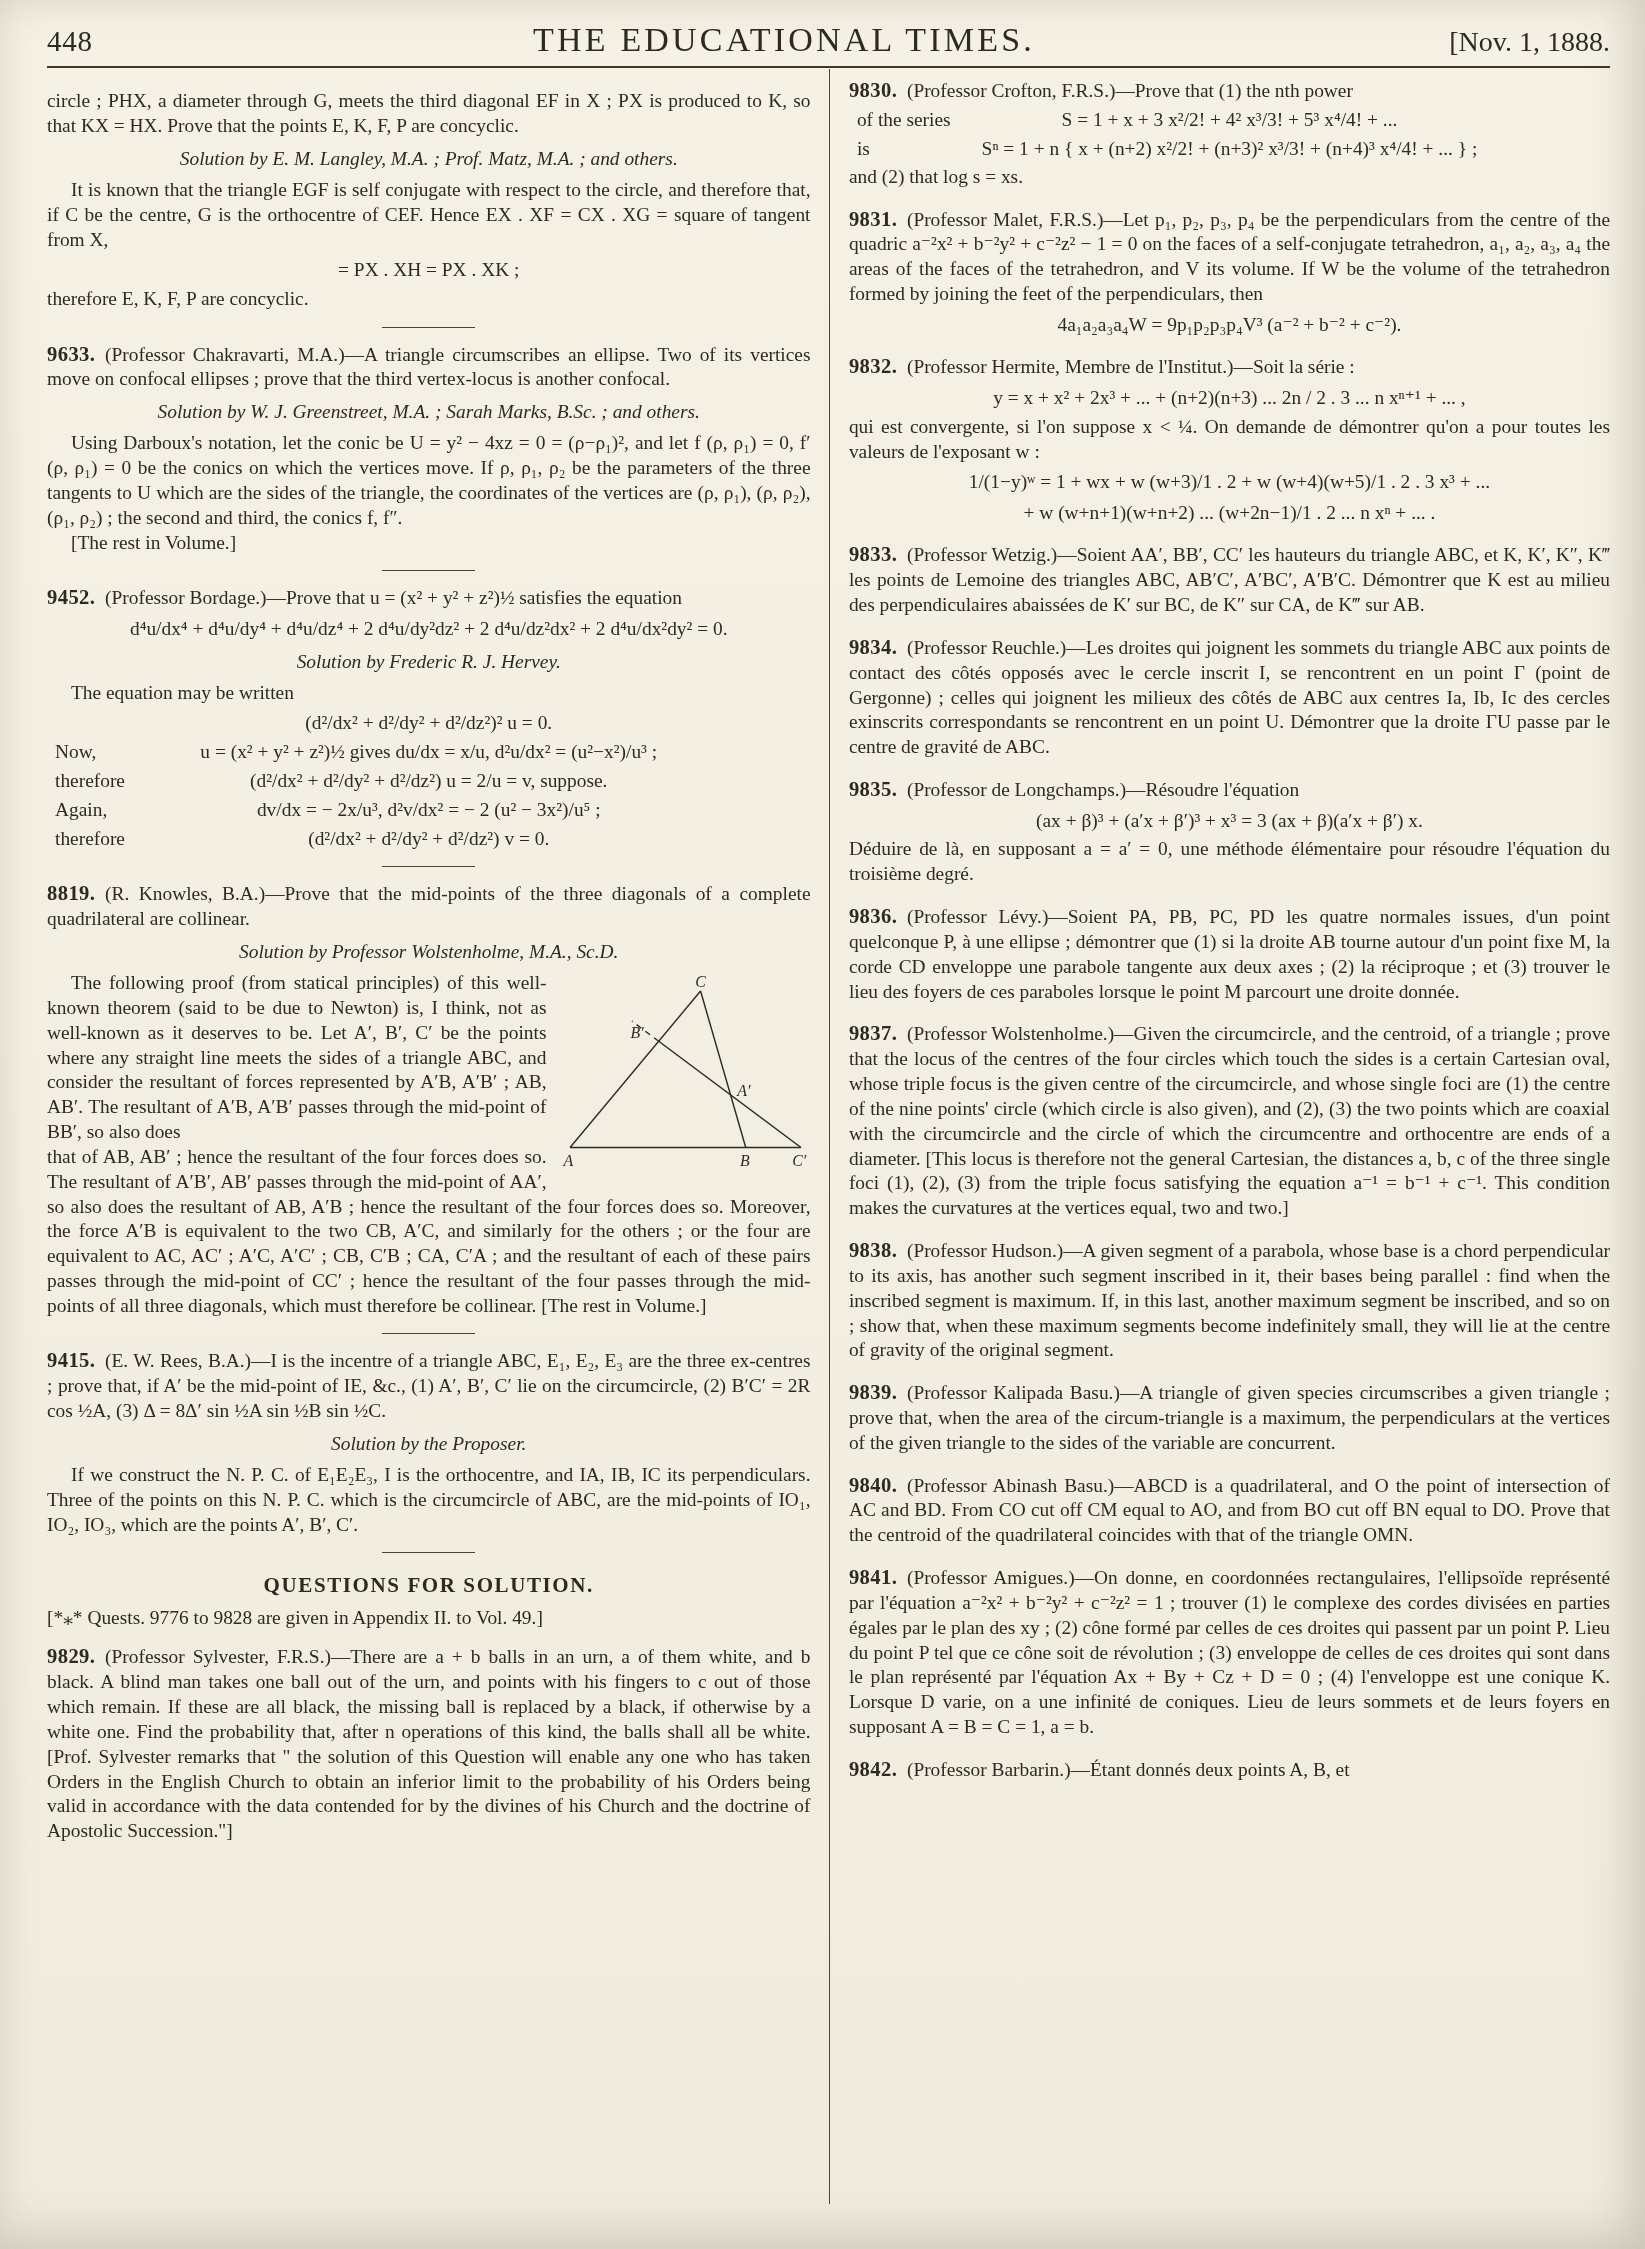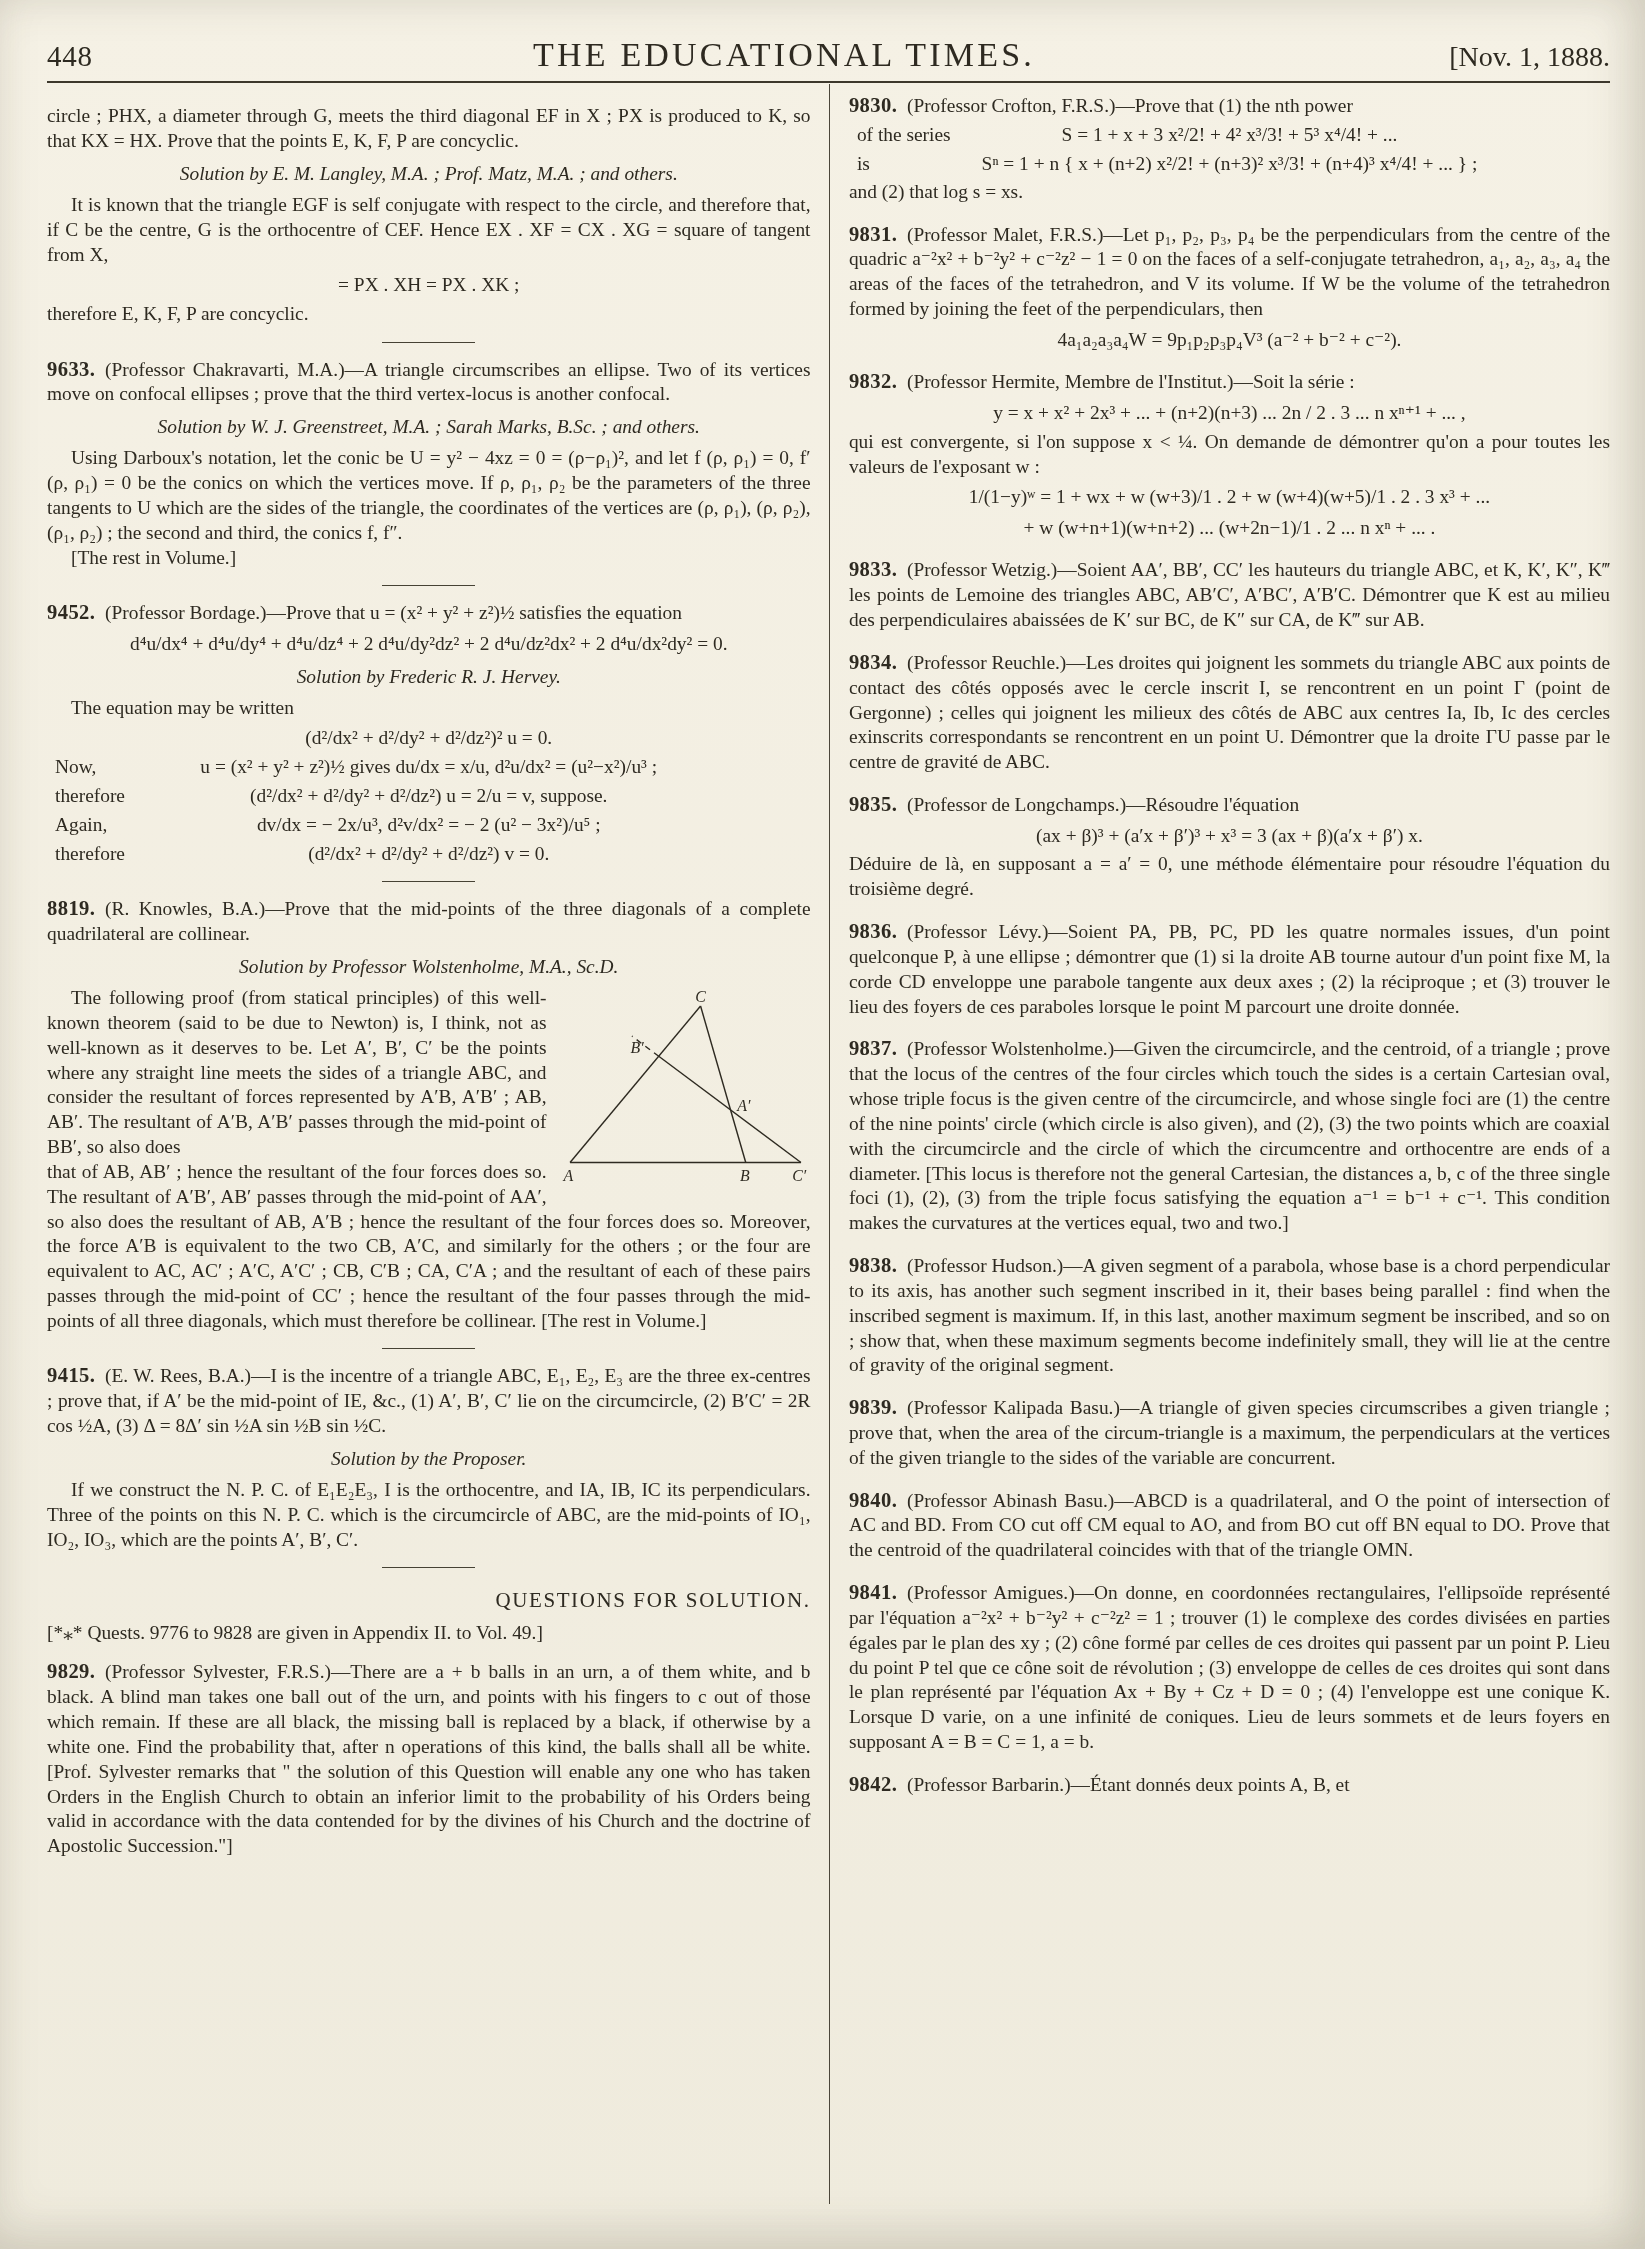--- a/index.html
+++ b/index.html
@@ -6,21 +6,21 @@
   * { margin: 0; padding: 0; box-sizing: border-box; }
   html, body { width: 1646px; height: 2250px; overflow: hidden; }
   body {
     font-family: "Liberation Serif", "DejaVu Serif", serif;
     background: #f3efe2;
     color: #2e2a21;
   }
   .page {
     width: 1646px;
     height: 2250px;
-    padding: 36px 36px 29px 47px;
+    padding: 21px 36px 29px 47px;
     background: linear-gradient(180deg, #f5f1e5 0%, #f2eee1 55%, #efebdd 100%);
     box-shadow: inset -18px 0 44px rgba(90,78,55,.16), inset 0 -22.7px 44px rgba(90,78,55,.10);
   }
   
   .masthead {
     display: flex;
     align-items: baseline;
     border-bottom: 2.4px solid #3d382c;
     padding-bottom: 6.5px;
   }
@@ -43,21 +43,21 @@
   .indent { text-indent: 24px; }
   .problem { margin-top: 13px; }
   .col-right .problem { margin-top: 16px; }
   .qnum { font-weight: 700; font-size: 20.6px; letter-spacing: 0.4px; margin-right: 9.7px; }
   .sol-head { text-align: center; font-style: italic; margin: 8px 0 6.5px; }
   .equation { text-align: center; margin: 5.7px 0 4px; }
   .eq-row { position: relative; text-align: center; margin: 4px 0 3.2px; }
   .row-label { position: absolute; left: 8px; top: 0; }
   .sep { width: 93px; border-top: 1.6px solid #464234; margin: 14.6px auto 11.3px; }
   .section-head {
-    text-align: right; font-weight: 400; font-size: 21px;
+    text-align: center; font-weight: 700; font-size: 21px;
     letter-spacing: 1.6px; margin: 19.4px 0 8px;
   }
   .vol-note { margin-bottom: 1.6px; }
   
   .fig-wrap::after { content: ""; display: block; clear: both; }
   .tri-fig { float: right; width: 251px; margin: 4.9px 0 6.5px 13px; }
   .tri-svg { width: 100%; height: auto; display: block; }
   .tri-svg line, .tri-svg path { stroke: #2e2a21; stroke-width: 1.7; fill: none; }
   .tri-svg .dashed { stroke-dasharray: 7 6; }
   .tri-svg text {

